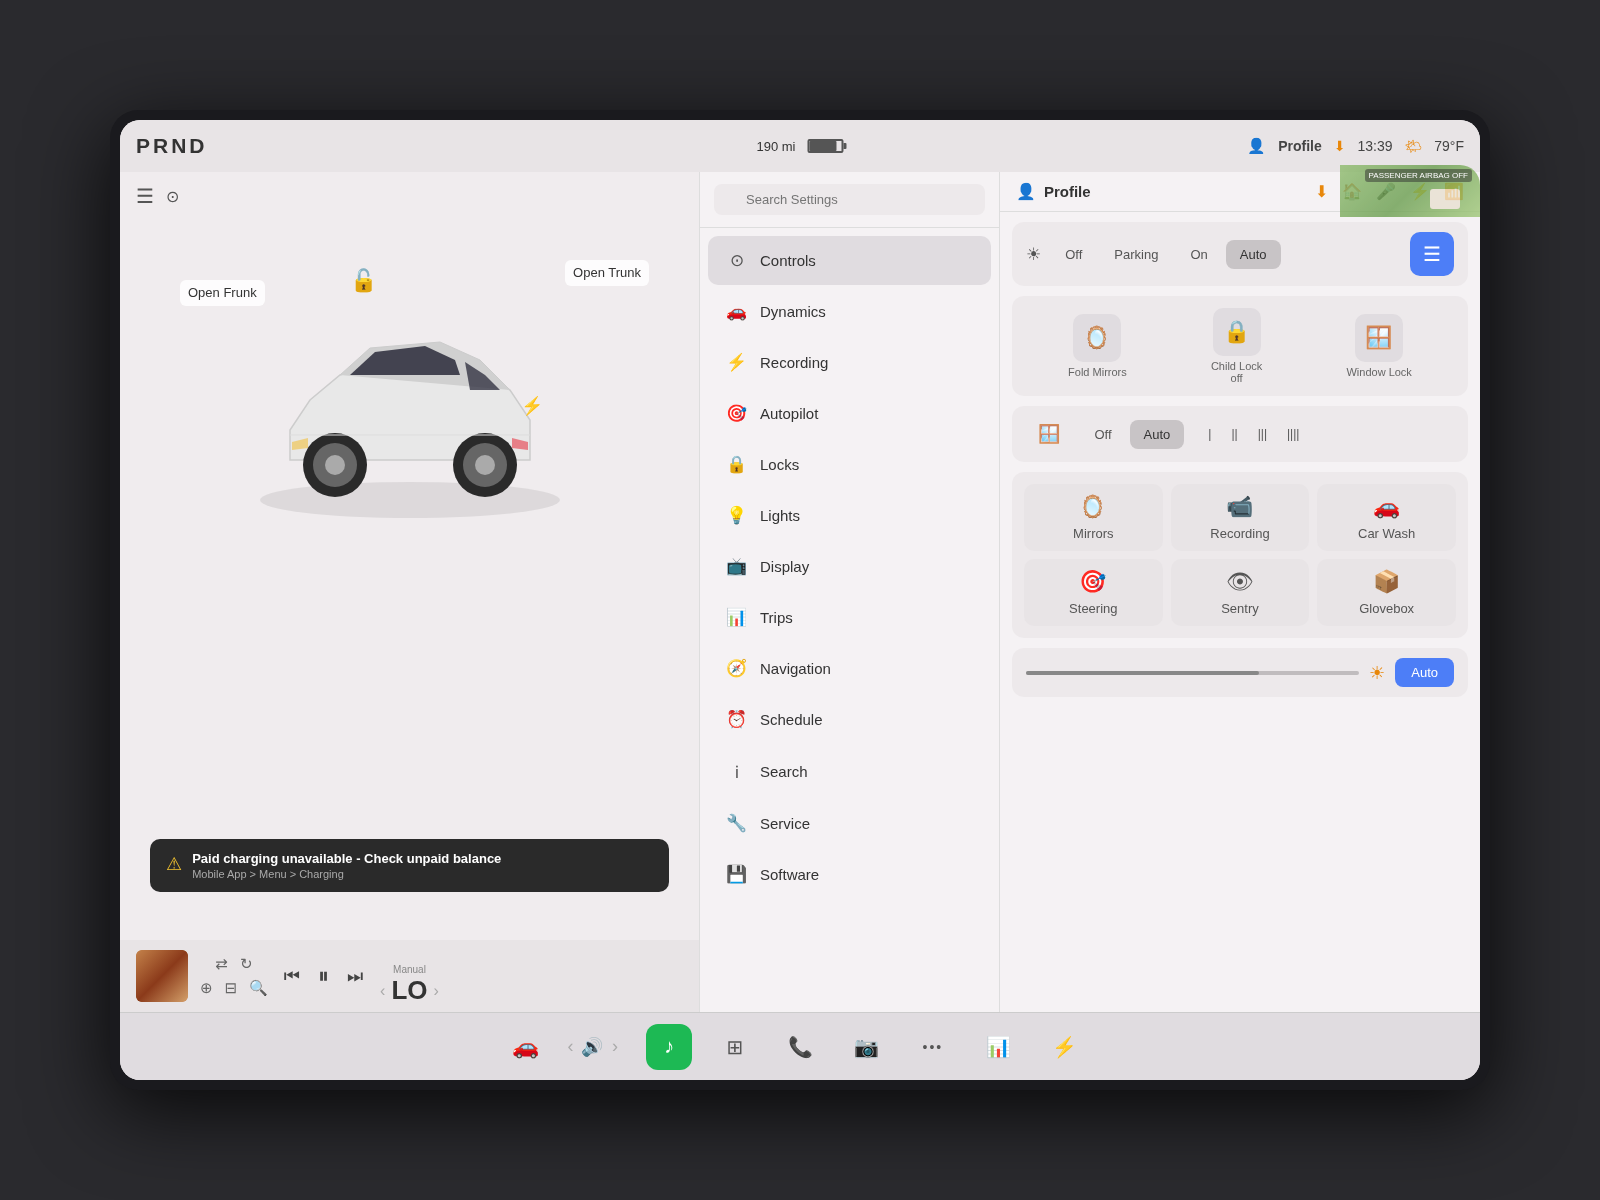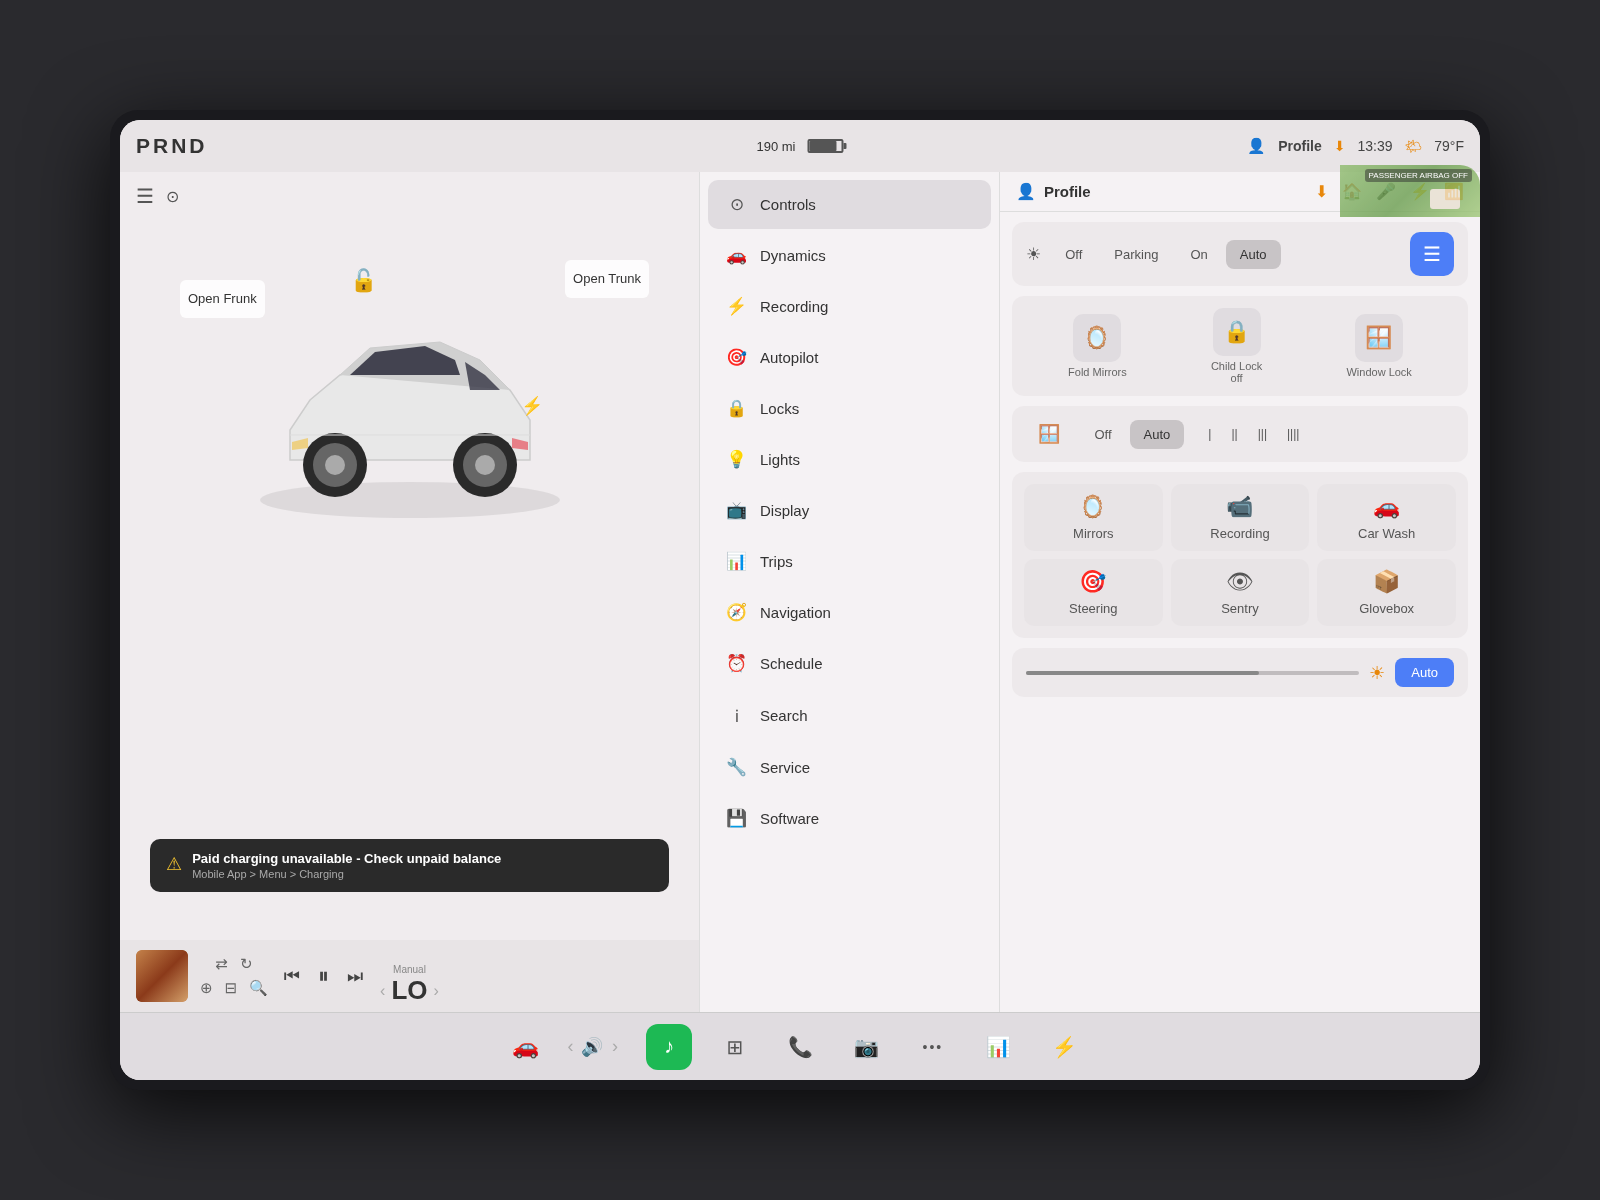--- a/index.html
+++ b/index.html
@@ -168,21 +168,21 @@
 
     .car-svg {
       width: 360px;
       height: 280px;
     }
 
     .car-label {
       position: absolute;
       background: rgba(255,255,255,0.85);
       border-radius: 6px;
-      padding: 10px 8px;
+      padding: 4px 8px;
       font-size: 13px;
       color: #333;
       font-weight: 500;
       text-align: center;
       line-height: 1.4;
     }
 
     .open-frunk-label {
       top: 80px;
       left: 90px;
@@ -842,20 +842,26 @@
           <div style="display:flex;align-items:center;gap:6px;">
             <span style="color:#aaa;font-size:16px;cursor:pointer;">‹</span>
             <span style="font-size:26px;font-weight:700;color:#333;">LO</span>
             <span style="color:#aaa;font-size:16px;cursor:pointer;">›</span>
           </div>
         </div>
 
       </div>
 
       <div class="middle-panel">
+        <div class="search-bar">
+          <div class="search-wrapper">
+            <span class="search-icon-inline">🔍</span>
+            <input class="search-input" type="text" placeholder="Search Settings" style="">
+          </div>
+        </div>
         <div class="nav-list">
           <div class="nav-item active">
             <span class="nav-icon">⊙</span>
             <span>Controls</span>
           </div>
           <div class="nav-item">
             <span class="nav-icon">🚗</span>
             <span>Dynamics</span>
           </div>
           <div class="nav-item">

